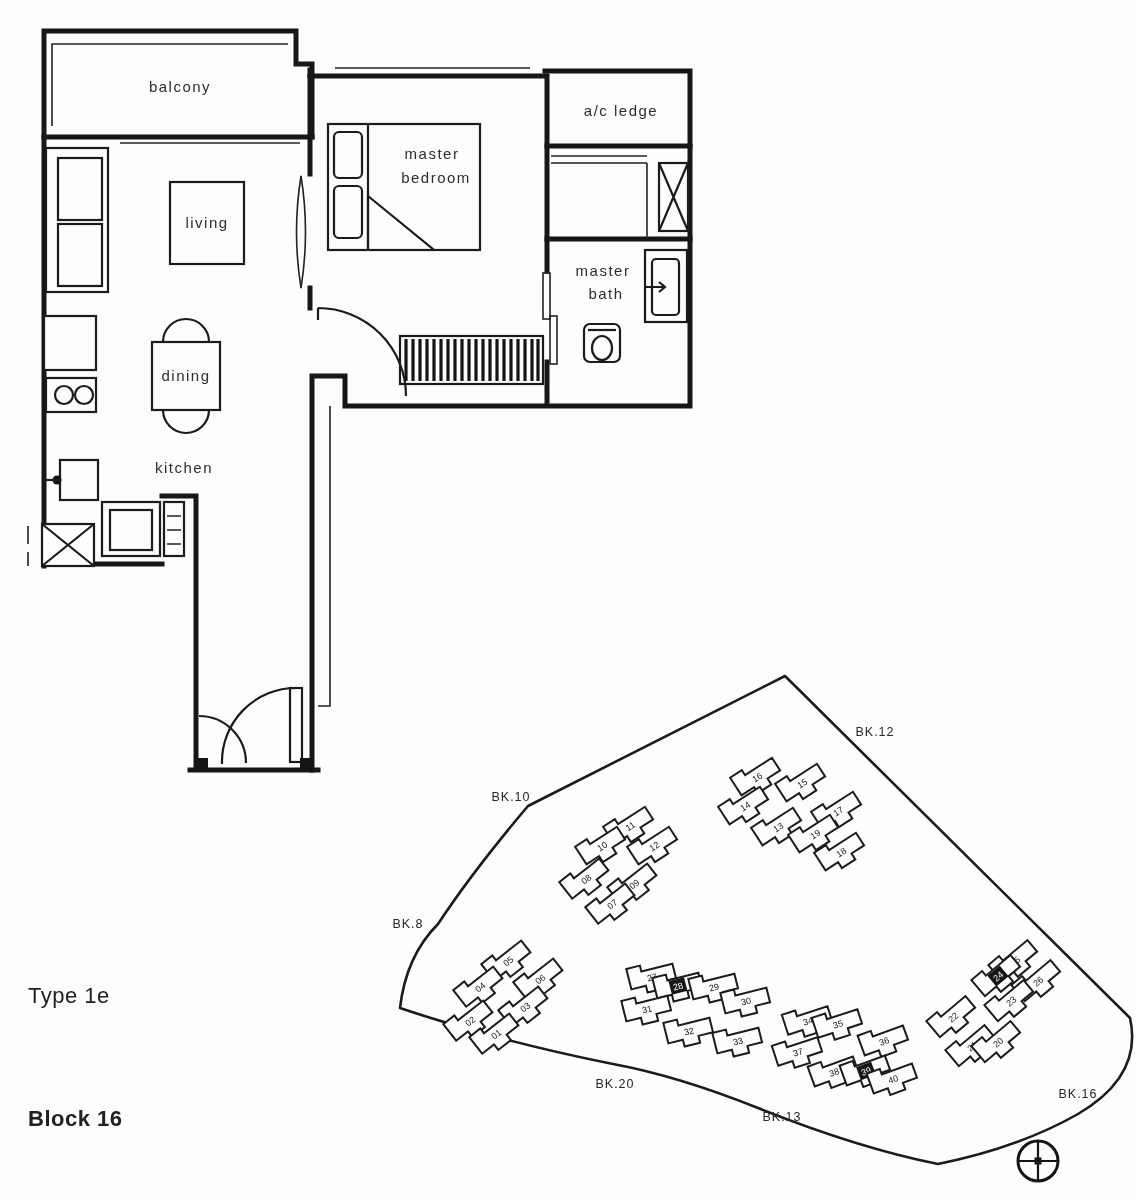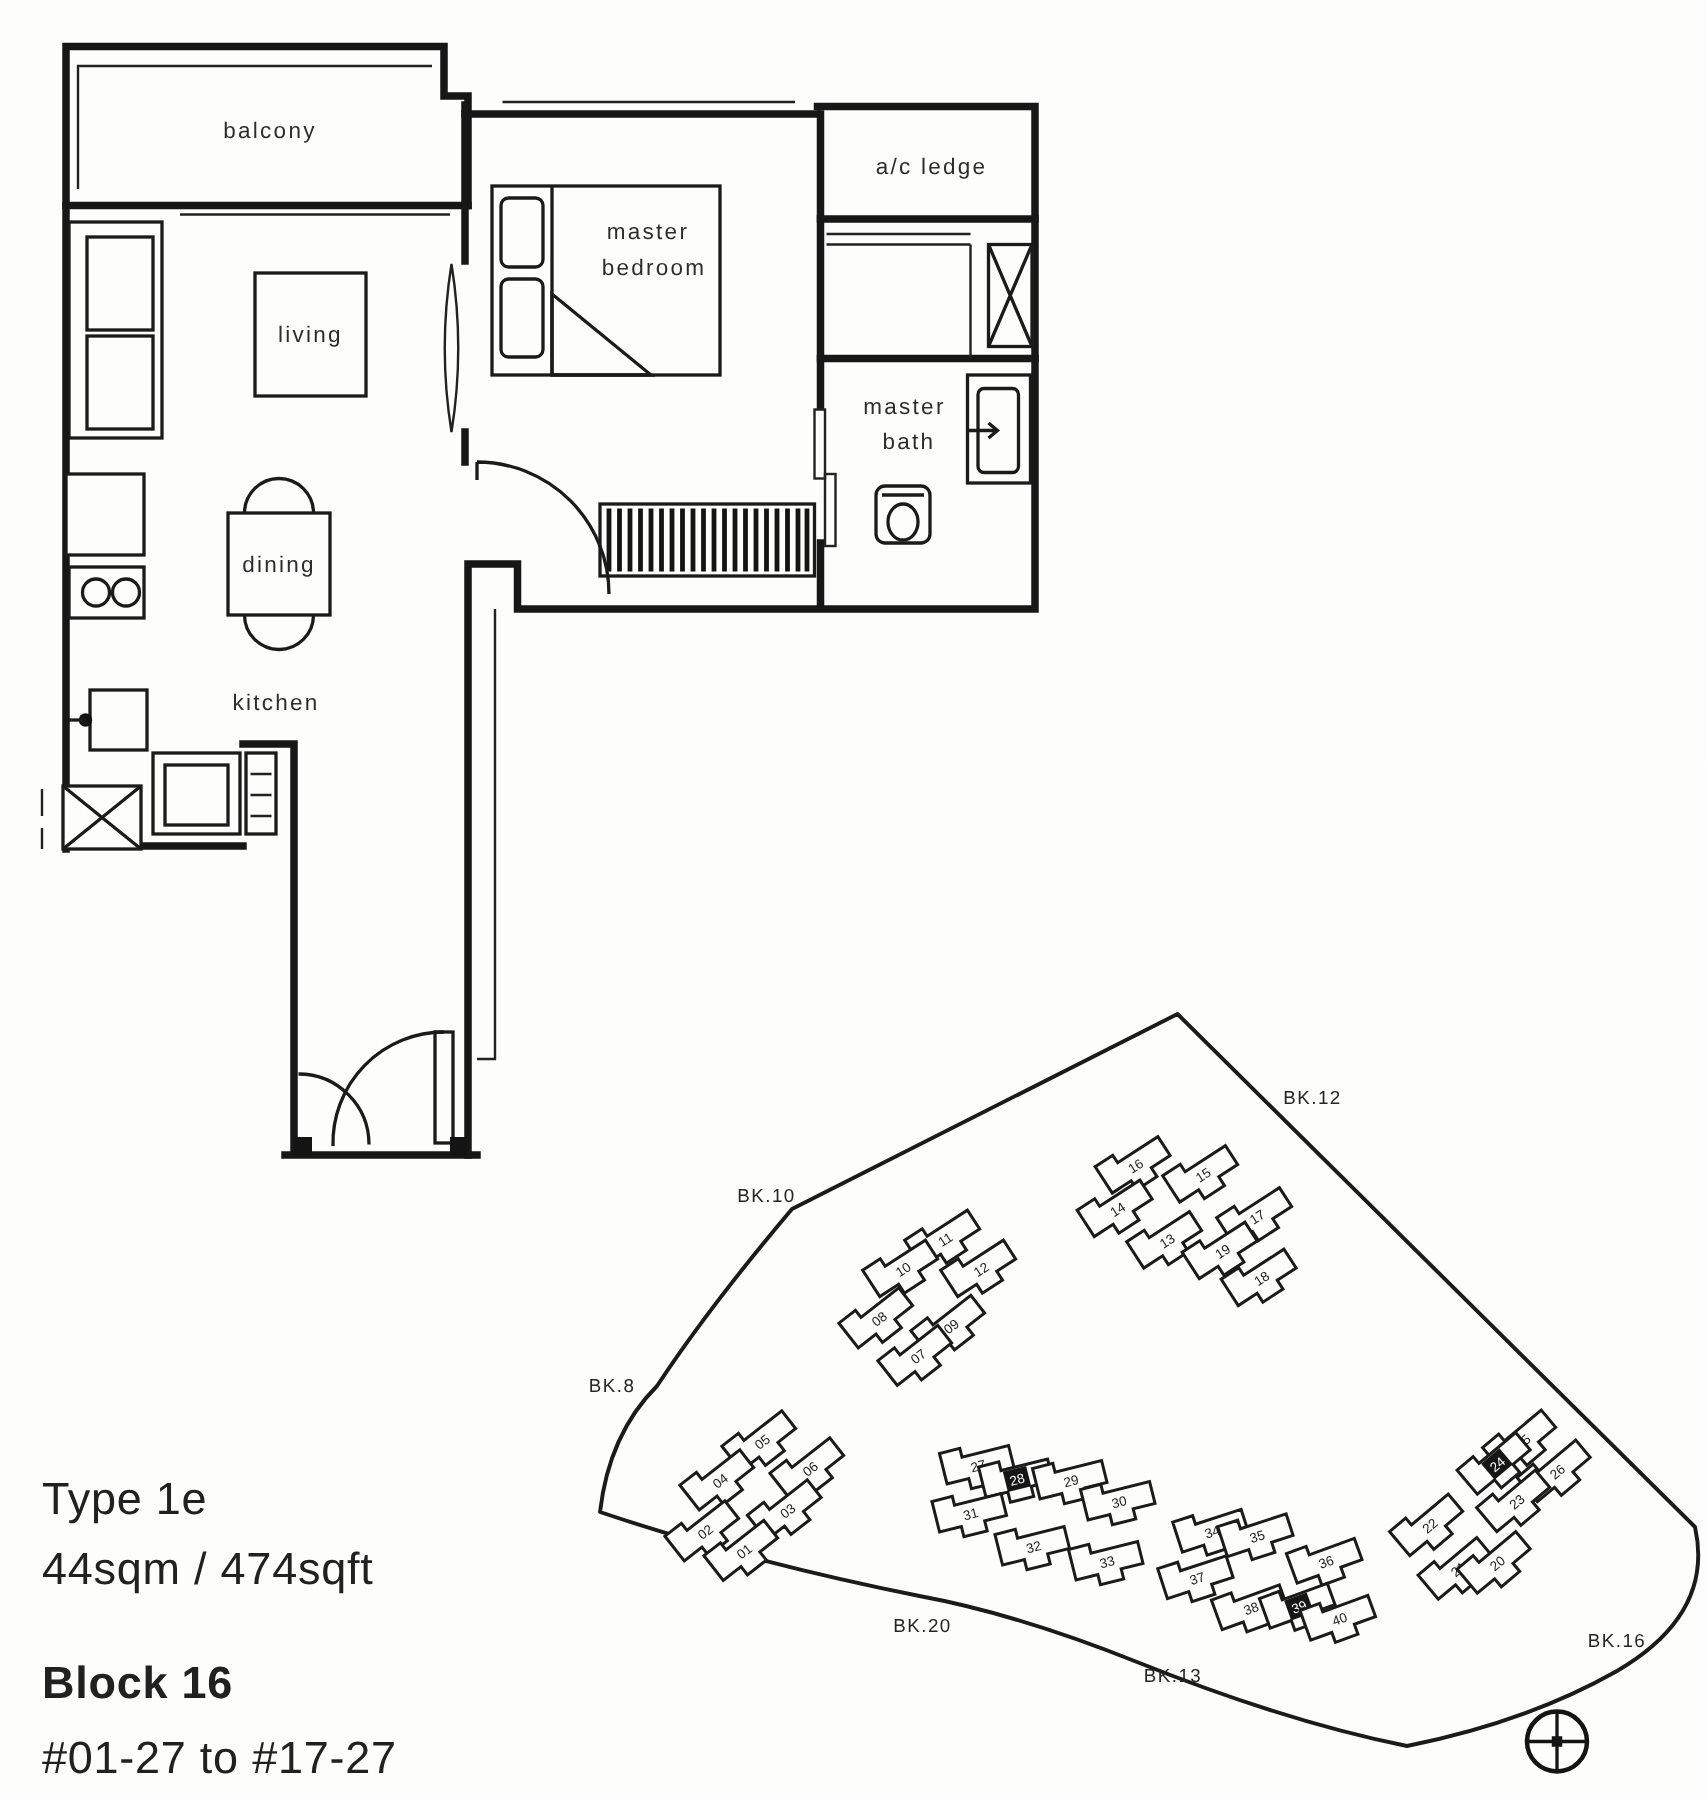--- a/index.html
+++ b/index.html
@@ -18,21 +18,21 @@
   
   .bound{stroke:#1b1b1b;stroke-width:2.6;fill:none;stroke-linejoin:round;}
   .bfoot{stroke:#1b1b1b;stroke-width:2;fill:#fdfdfc;stroke-linejoin:miter;}
   .bdark{fill:#161616;stroke:none;}
   .bnum {font-family:"Liberation Sans",sans-serif;font-size:9px;fill:#1c1c1c;}
   .bnumdark{fill:#fdfdfc;}
   .roadlbl{font-family:"Liberation Sans",sans-serif;font-size:12.5px;fill:#262626;
          letter-spacing:1px;text-anchor:middle;}
   .comp {stroke:#141414;fill:none;}
   
-  .info{position:absolute;left:28px;color:#212121;font-size:30px;letter-spacing:.5px;
+  .info{position:absolute;left:28px;color:#212121;font-size:22px;letter-spacing:.5px;
         font-family:"Liberation Sans",sans-serif;}
   #info-type {top:983px;}
   #info-area {top:1030px;}
   #info-block{top:1106px;font-weight:bold;}
   #info-units{top:1156px;}
 </style>
 </head>
 <body>
 
 <div id="page">
@@ -322,17 +322,15 @@
         </g>
       </g>
     <g transform="translate(660,505)">
       <circle class="comp" r="20" stroke-width="3"></circle>
       <path class="comp" d="M0 -20 V20 M-20 0 H20" stroke-width="2.2"></path>
       <rect class="fill" x="-3.5" y="-3.5" width="7" height="7"></rect>
     </g>
   </svg>
 
   <div class="info" id="info-type">Type 1e</div>
-  <div class="info" id="info-area">44sqm / 474sqft</div>
   <div class="info" id="info-block">Block 16</div>
-  <div class="info" id="info-units">#01-27 to #17-27</div>
 
 </div>
 
 </body></html>

